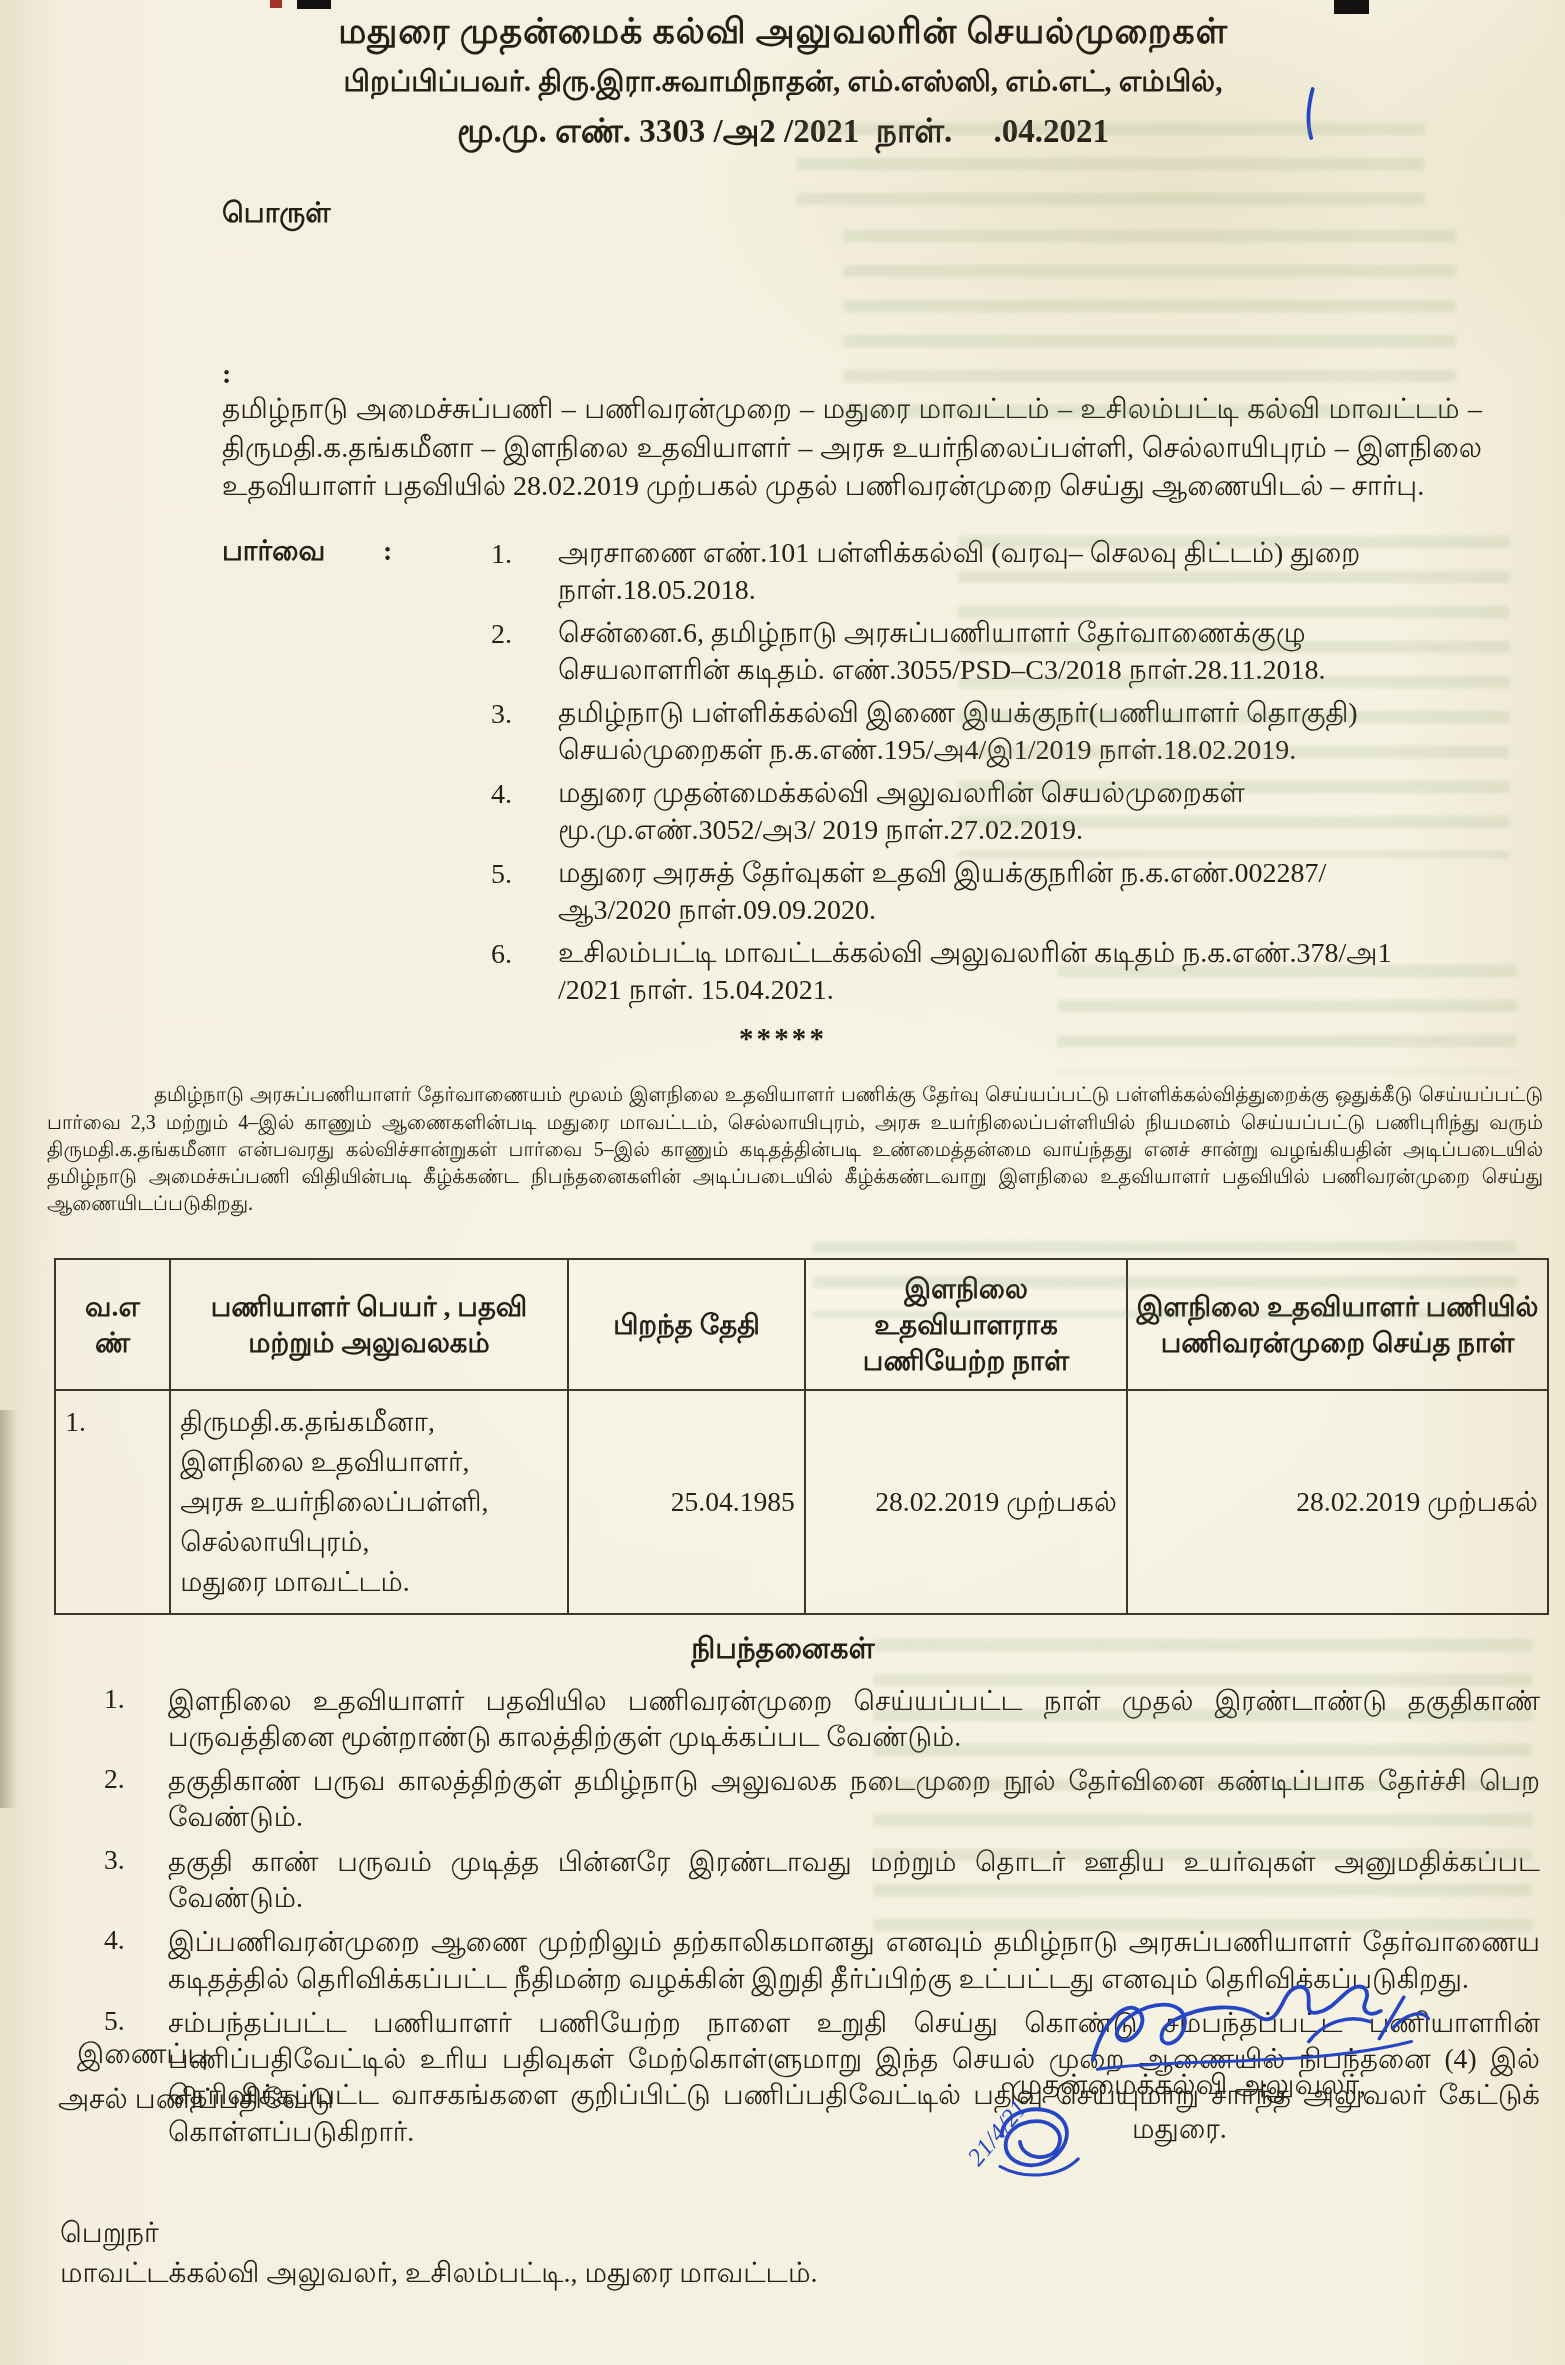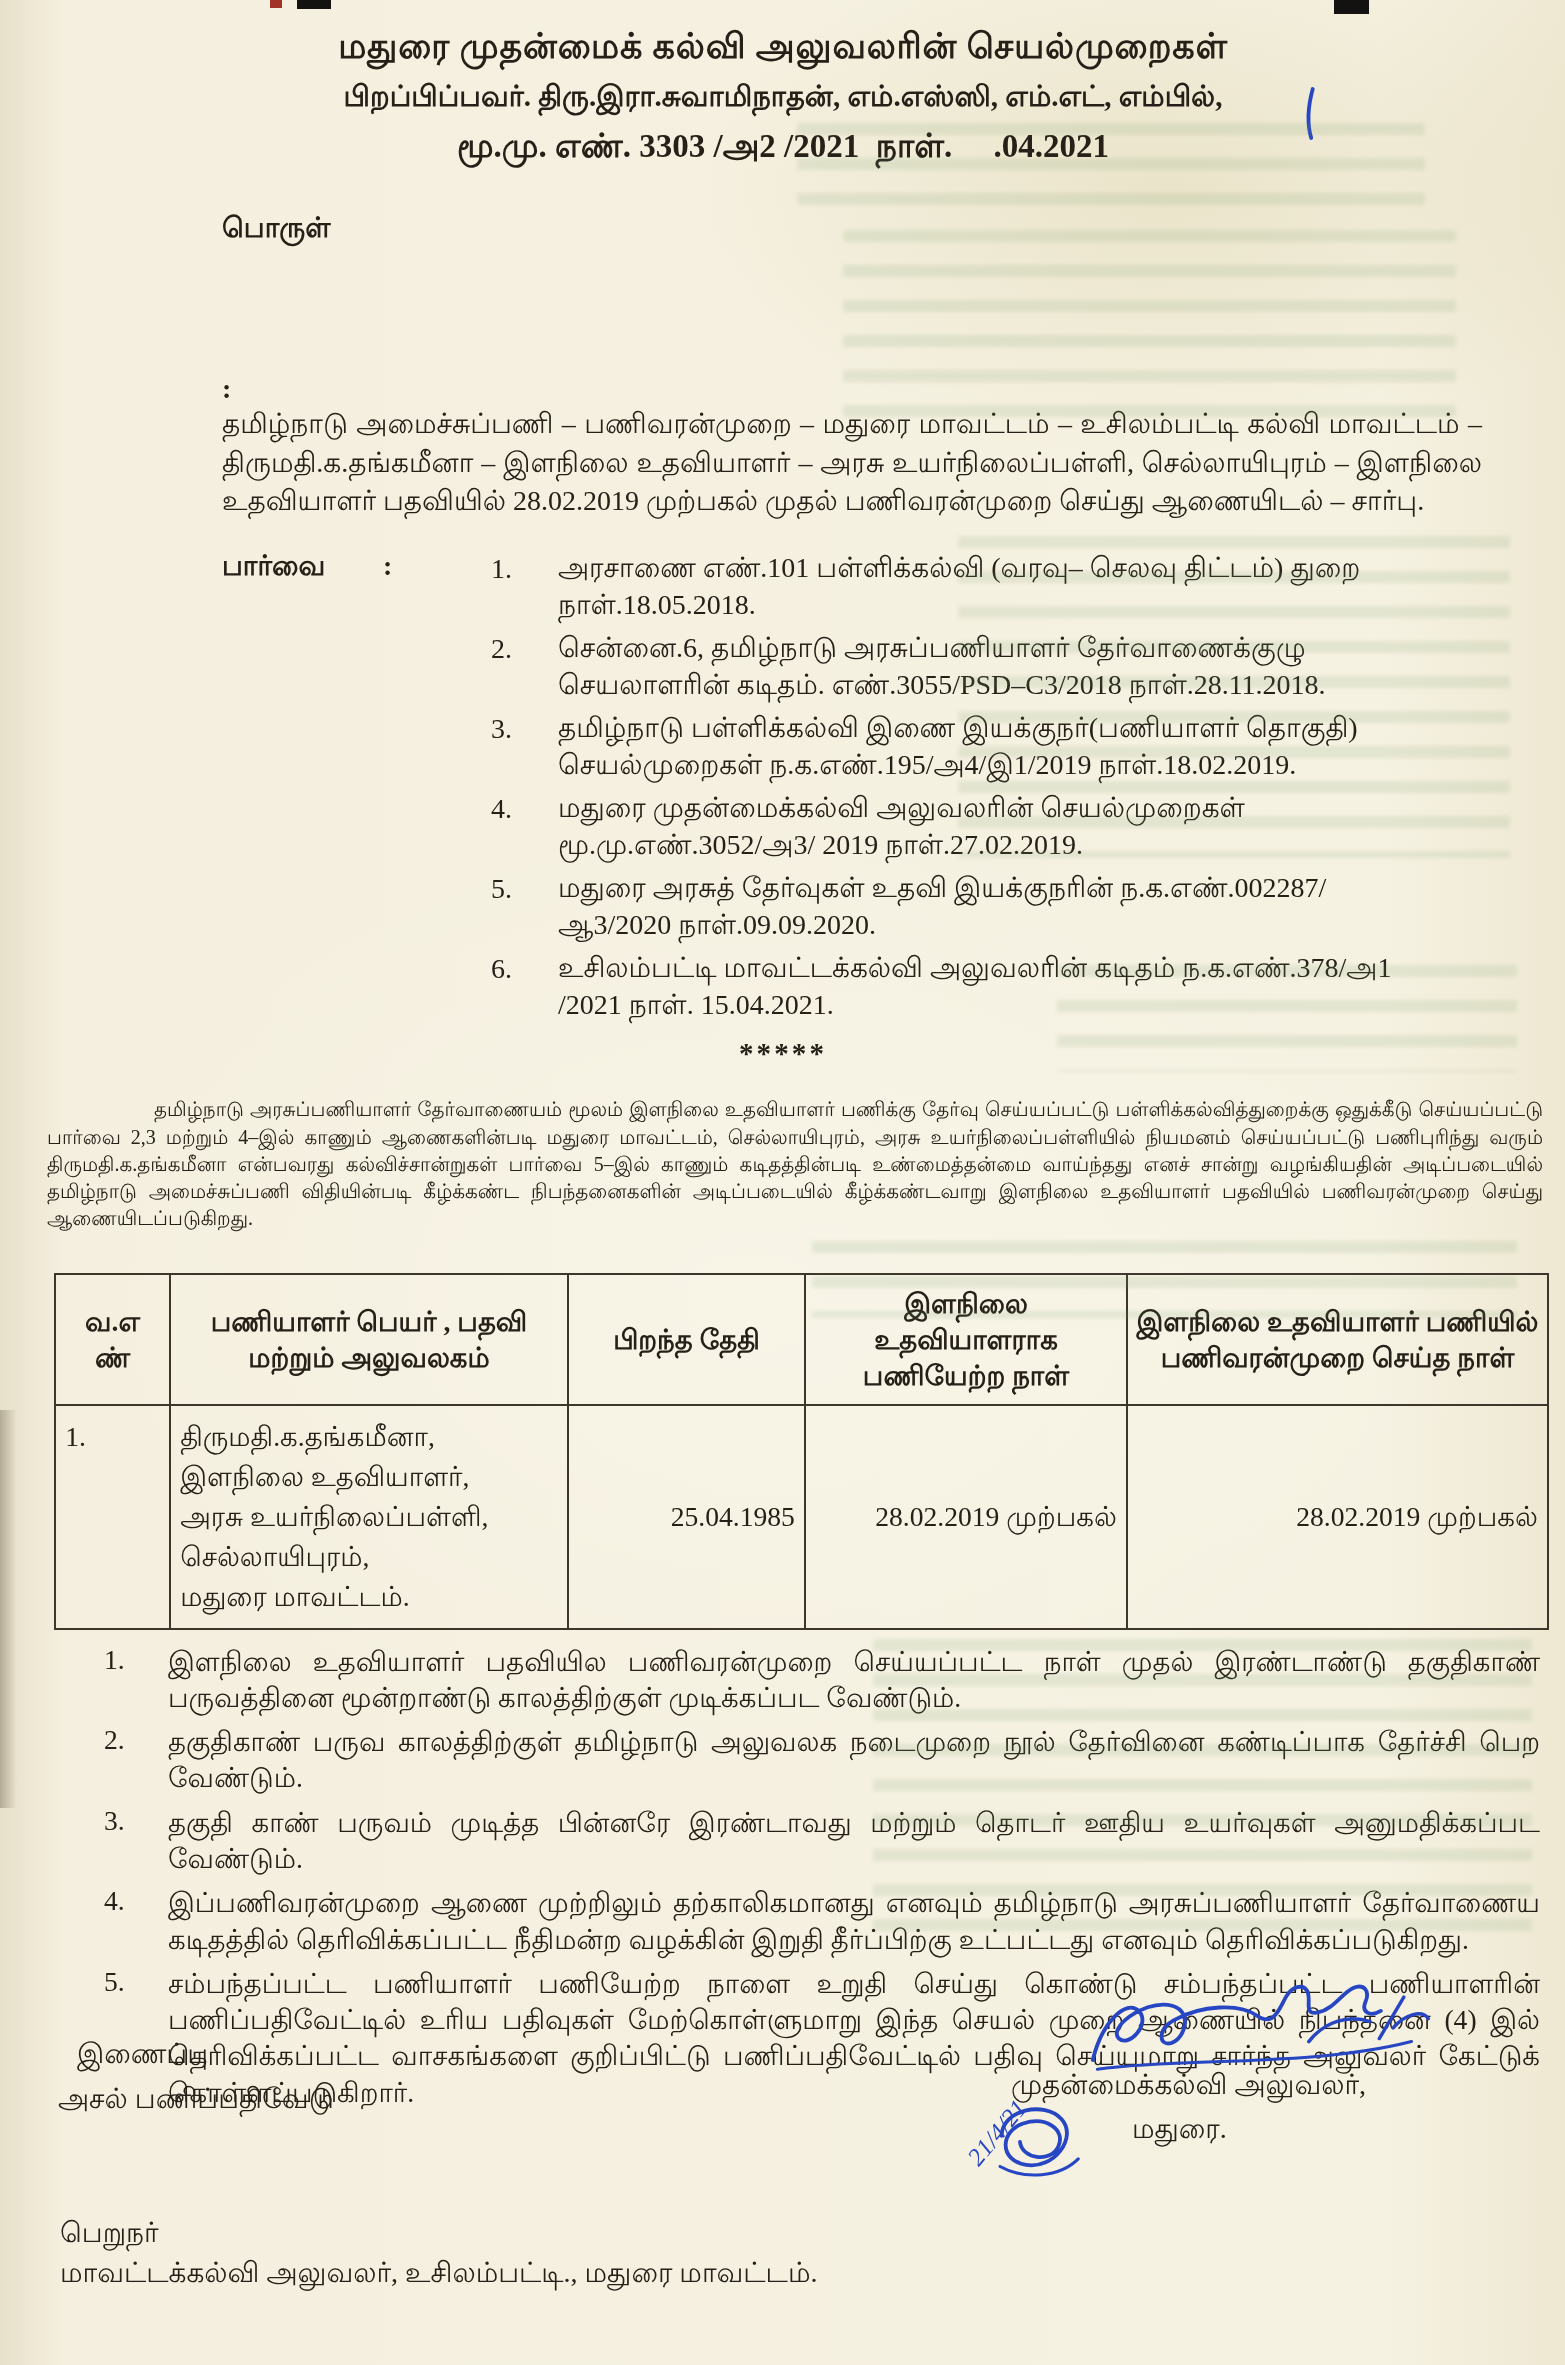--- a/index.html
+++ b/index.html
@@ -28,21 +28,21 @@
     opacity: 0.38;
     pointer-events: none;
   }
   .crease {
     position: absolute; left: 0; width: 17px;
     background: linear-gradient(90deg, rgba(88,76,54,0.35), rgba(88,76,54,0));
     pointer-events: none;
   }
 
   
-  .header { text-align: center; padding-top: 27px; }
+  .header { text-align: center; padding-top: 12px; }
   .doc-title  { font-size: 35px; font-weight: bold; letter-spacing: 0.8px; }
   .doc-issuer { font-size: 29px; font-weight: bold; margin-top: 9.2px; }
   .doc-ref    { font-size: 33px; font-weight: bold; margin-top: 10.7px; }
 
   
   .kv { display: flex; margin: 0 84px 0 222px; }
   .kv-label { width: 161px; flex: 0 0 161px; font-size: 28px; font-weight: bold; }
   .kv-colon { width: 31px; flex: 0 0 31px; font-size: 28px; font-weight: bold; }
   .kv-content { flex: 1; font-size: 28px; line-height: 1.38; }
 
@@ -204,20 +204,21 @@
 அரசு உயர்நிலைப்பள்ளி,
 செல்லாயிபுரம்,
 மதுரை மாவட்டம்.</td>
         <td class="cell-mid">25.04.1985</td>
         <td class="cell-mid">28.02.2019 முற்பகல்</td>
         <td class="cell-mid">28.02.2019 முற்பகல்</td>
       </tr>
     </tbody>
   </table>
 
+  <div class="conditions-title">நிபந்தனைகள்</div>
   <section class="conditions">
     <div class="cond-item">
       <div class="cond-num">1.</div>
       <div class="cond-text">இளநிலை உதவியாளர் பதவியில பணிவரன்முறை செய்யப்பட்ட நாள் முதல் இரண்டாண்டு தகுதிகாண் பருவத்தினை மூன்றாண்டு காலத்திற்குள் முடிக்கப்பட வேண்டும்.</div>
     </div>
     <div class="cond-item">
       <div class="cond-num">2.</div>
       <div class="cond-text">தகுதிகாண் பருவ காலத்திற்குள் தமிழ்நாடு அலுவலக நடைமுறை நூல் தேர்வினை கண்டிப்பாக தேர்ச்சி பெற வேண்டும்.</div>
     </div>
     <div class="cond-item">

